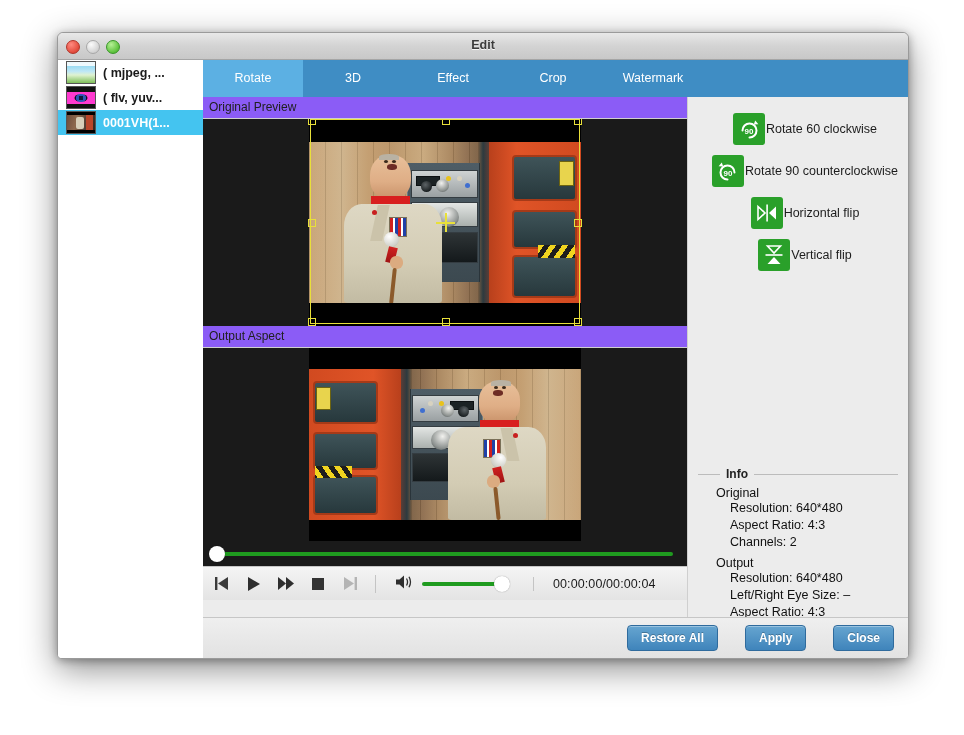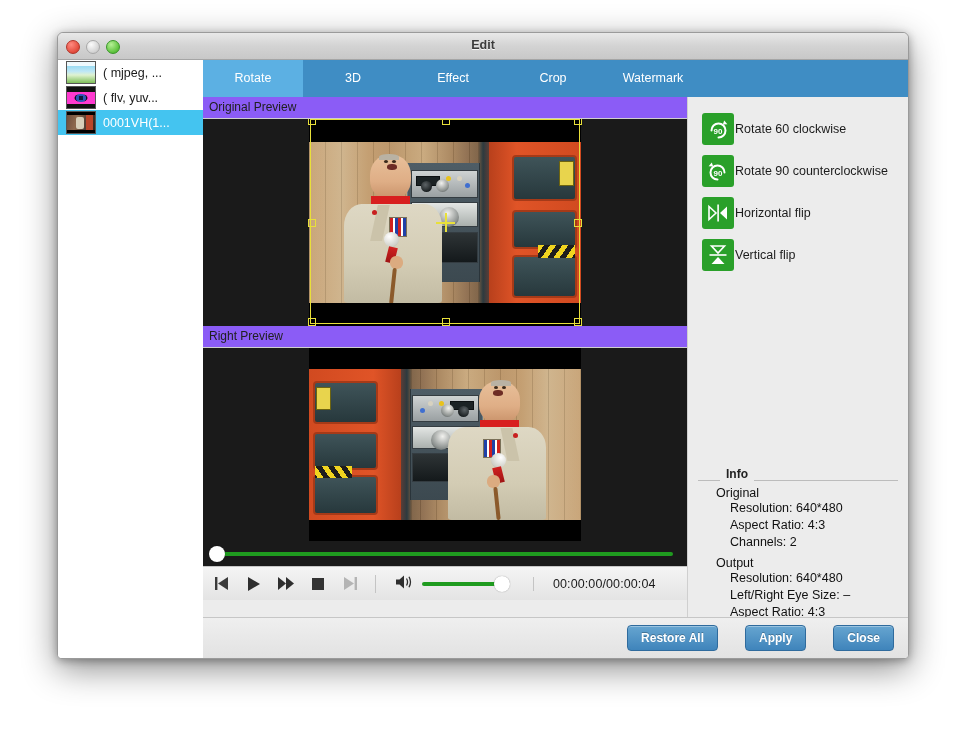--- a/index.html
+++ b/index.html
@@ -56,20 +56,21 @@
     background: #ececec;
   }
 
   
   #sidebar {
     position: absolute;
     left: 0; top: 0; width: 145px; bottom: 0;
     background: #ffffff;
     border-right: 1px solid #c8c8c8;
     overflow: hidden;
+    font-weight: bold;
   }
   .file-item {
     display: flex;
     align-items: center;
     height: 25px;
     padding-left: 8px;
     gap: 7px;
     overflow: hidden;
   }
   .file-item.selected { background: #44c4f0; text-align: right; }
@@ -380,36 +381,37 @@
   
   #rightpanel {
     position:absolute; left:629px; right:0; top:37px; bottom:0;
     background:#ececec;
     border-left:1px solid #cfcfcf;
   }
   .rot-row {
     display:flex; align-items:center; gap:1px;
     margin: 0 0 0 14px;
     height: 42px;
+    justify-content: center;
   }
   .rot-icon {
     width:32px; height:32px;
     background:#2aa02a;
     border-radius:3px;
     display:flex; align-items:center; justify-content:center;
     flex:0 0 auto;
   }
   .rot-label { font-size:12.5px; color:#1c1c1c; }
 
   
   #info {
     position:absolute; left:10px; right:10px; top:370px;
   }
   #info .legend-row {
-    display:flex; align-items:flex-end; gap:6px;
+    display:flex; align-items:center; gap:6px;
     font-size:12px; color:#222; font-weight:bold;
   }
   #info .legend-row .rule-l { width:22px; height:1px; background:#bcbcbc; }
   #info .legend-row .rule-r { flex:1; height:1px; background:#bcbcbc; }
   #info .grp { font-size:12.5px; color:#111; margin-top:5px; padding-left:18px; }
   #info .kv  { font-size:12.5px; color:#111; padding-left:32px; line-height:17px; }
 
   .btn {
     font-family: "Liberation Sans", sans-serif;
     font-size: 12px;
@@ -544,21 +546,21 @@
           <span class="handle h-tr"></span>
           <span class="handle h-ml"></span>
           <span class="handle h-mr"></span>
           <span class="handle h-bl"></span>
           <span class="handle h-bc"></span>
           <span class="handle h-br"></span>
           <span id="crosshair"></span>
         </div>
       </div>
 
-      <div class="preview-header">Right Preview</div>
+      <div class="preview-header">Output Aspect</div>
       <div class="preview-stage" id="out-stage">
         <div class="movieframe flipped" id="out-frame">
           <div class="letterbox-top"></div>
           <div class="scene">
             <div class="planks"></div>
             <div class="rack">
               <div class="panel p1">
                 <div class="slot-dark"></div>
                 <div class="dial knob-black"></div>
                 <div class="dial knob-grey"></div>

